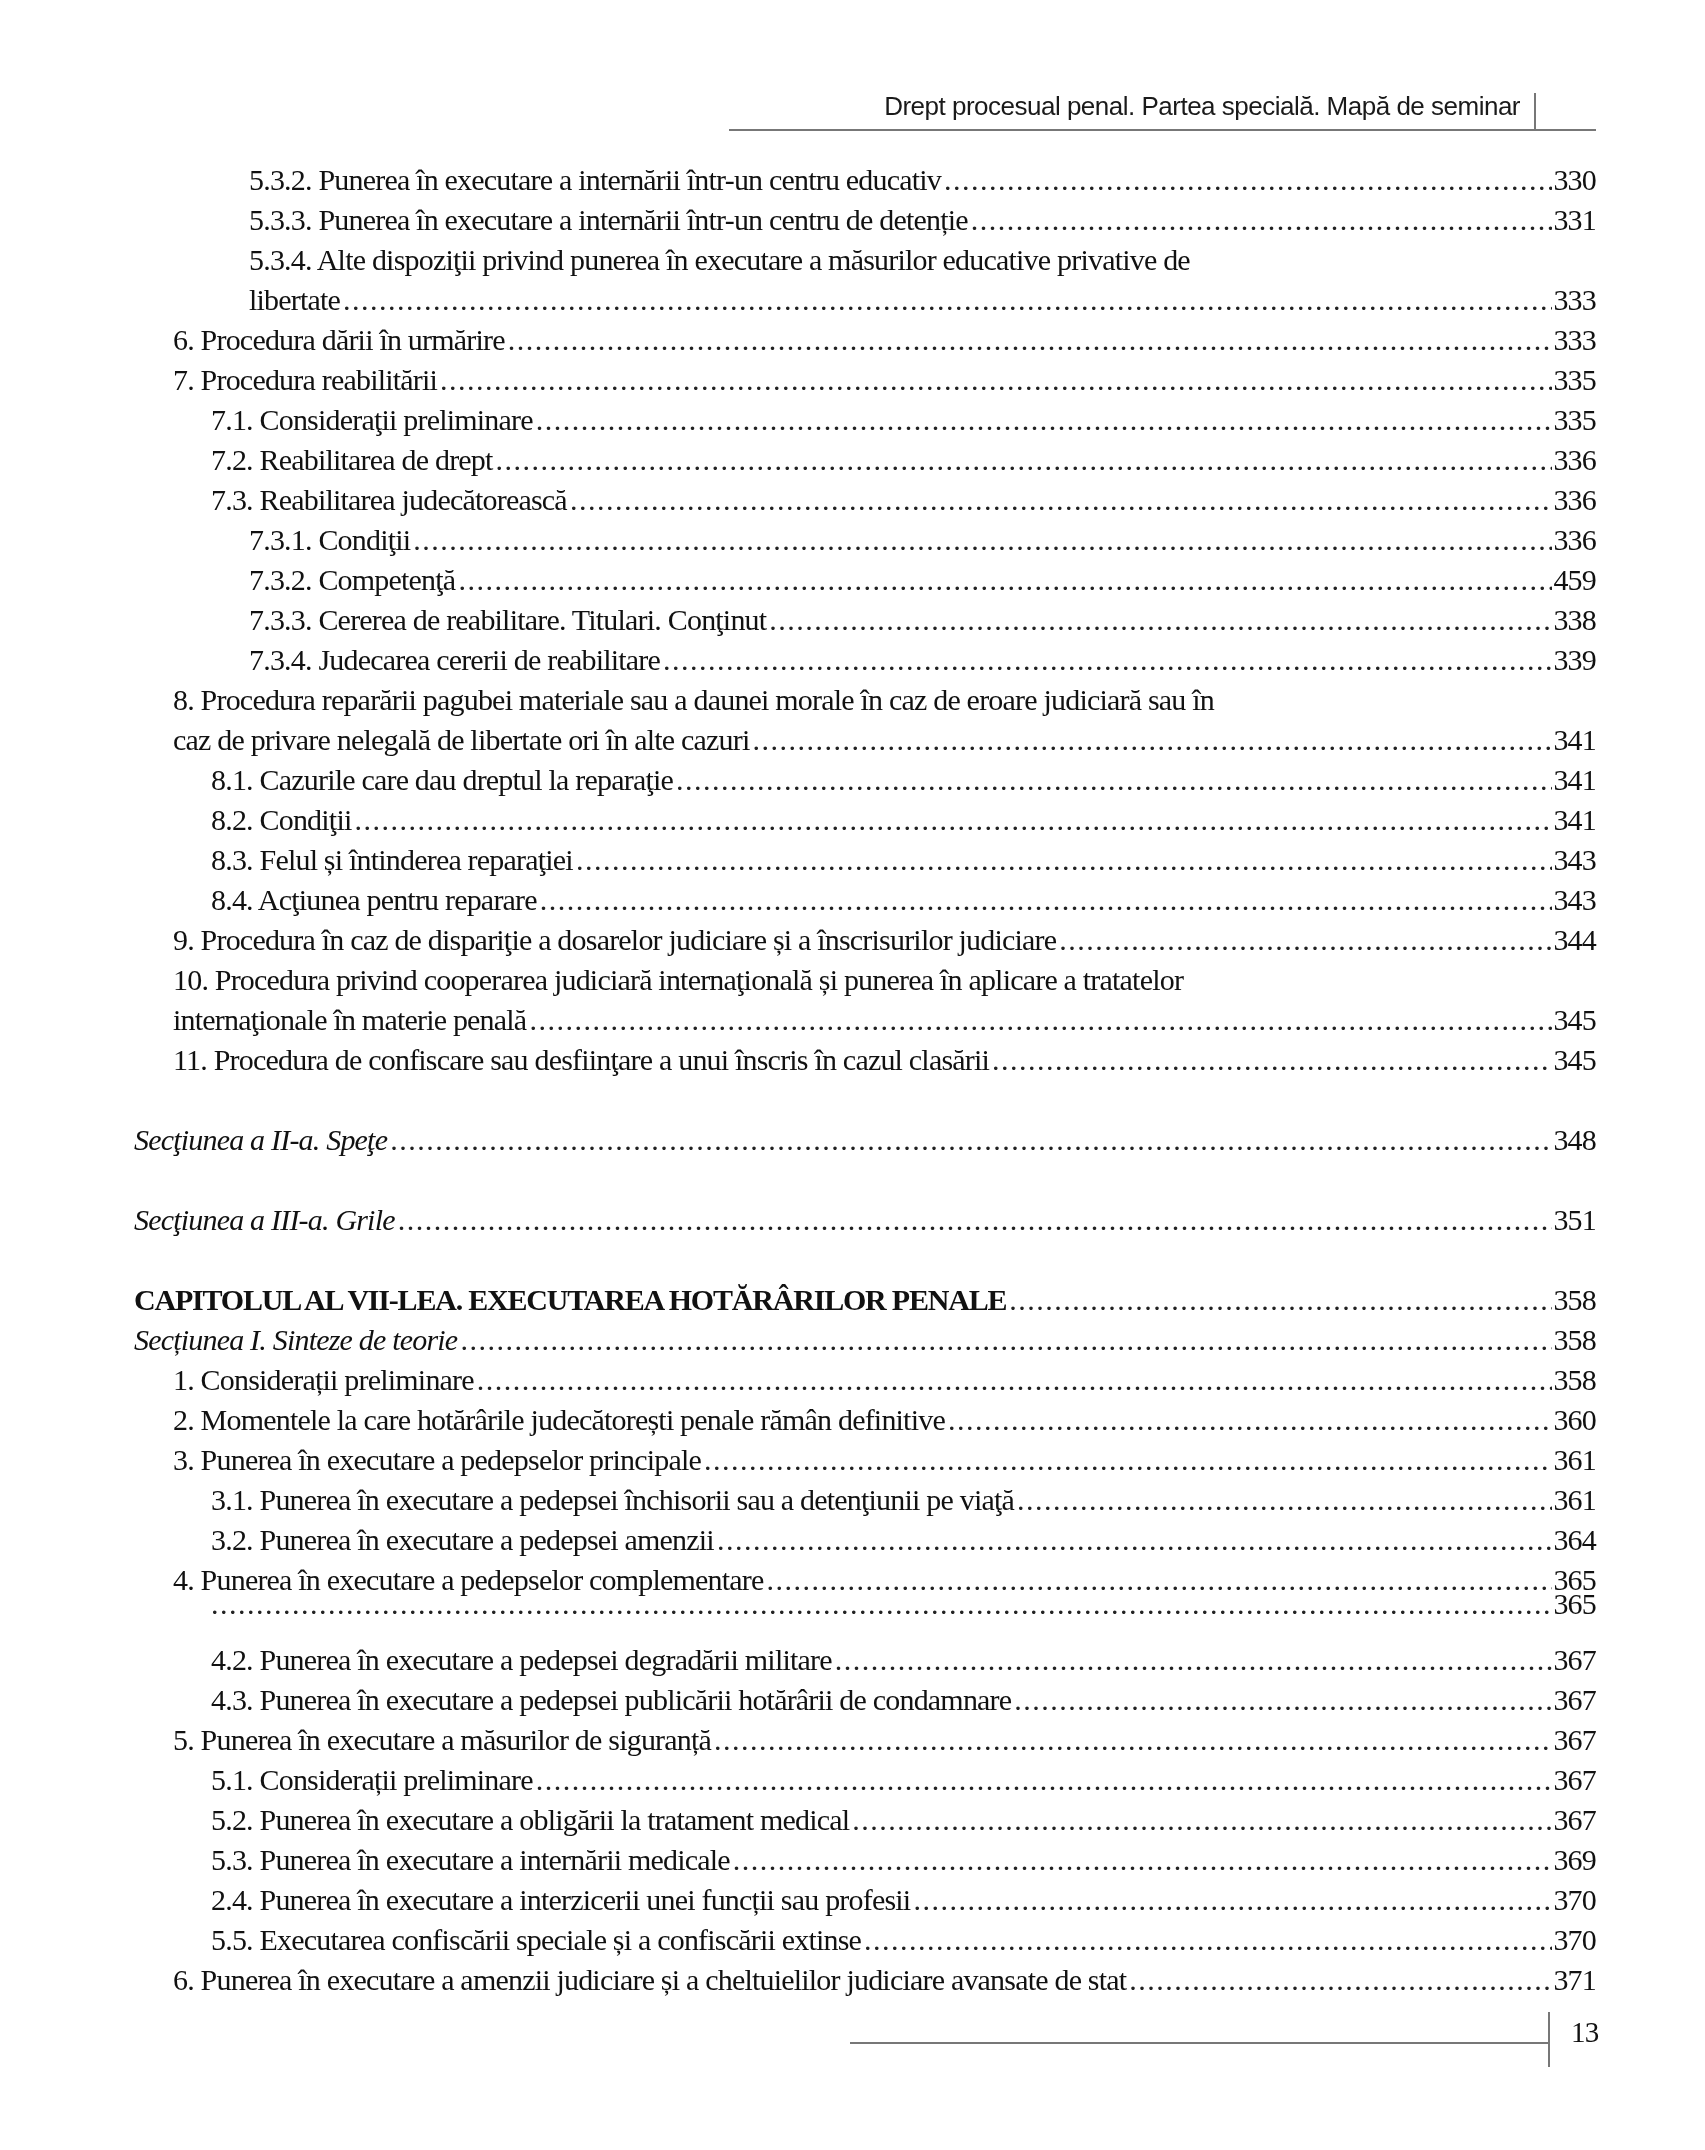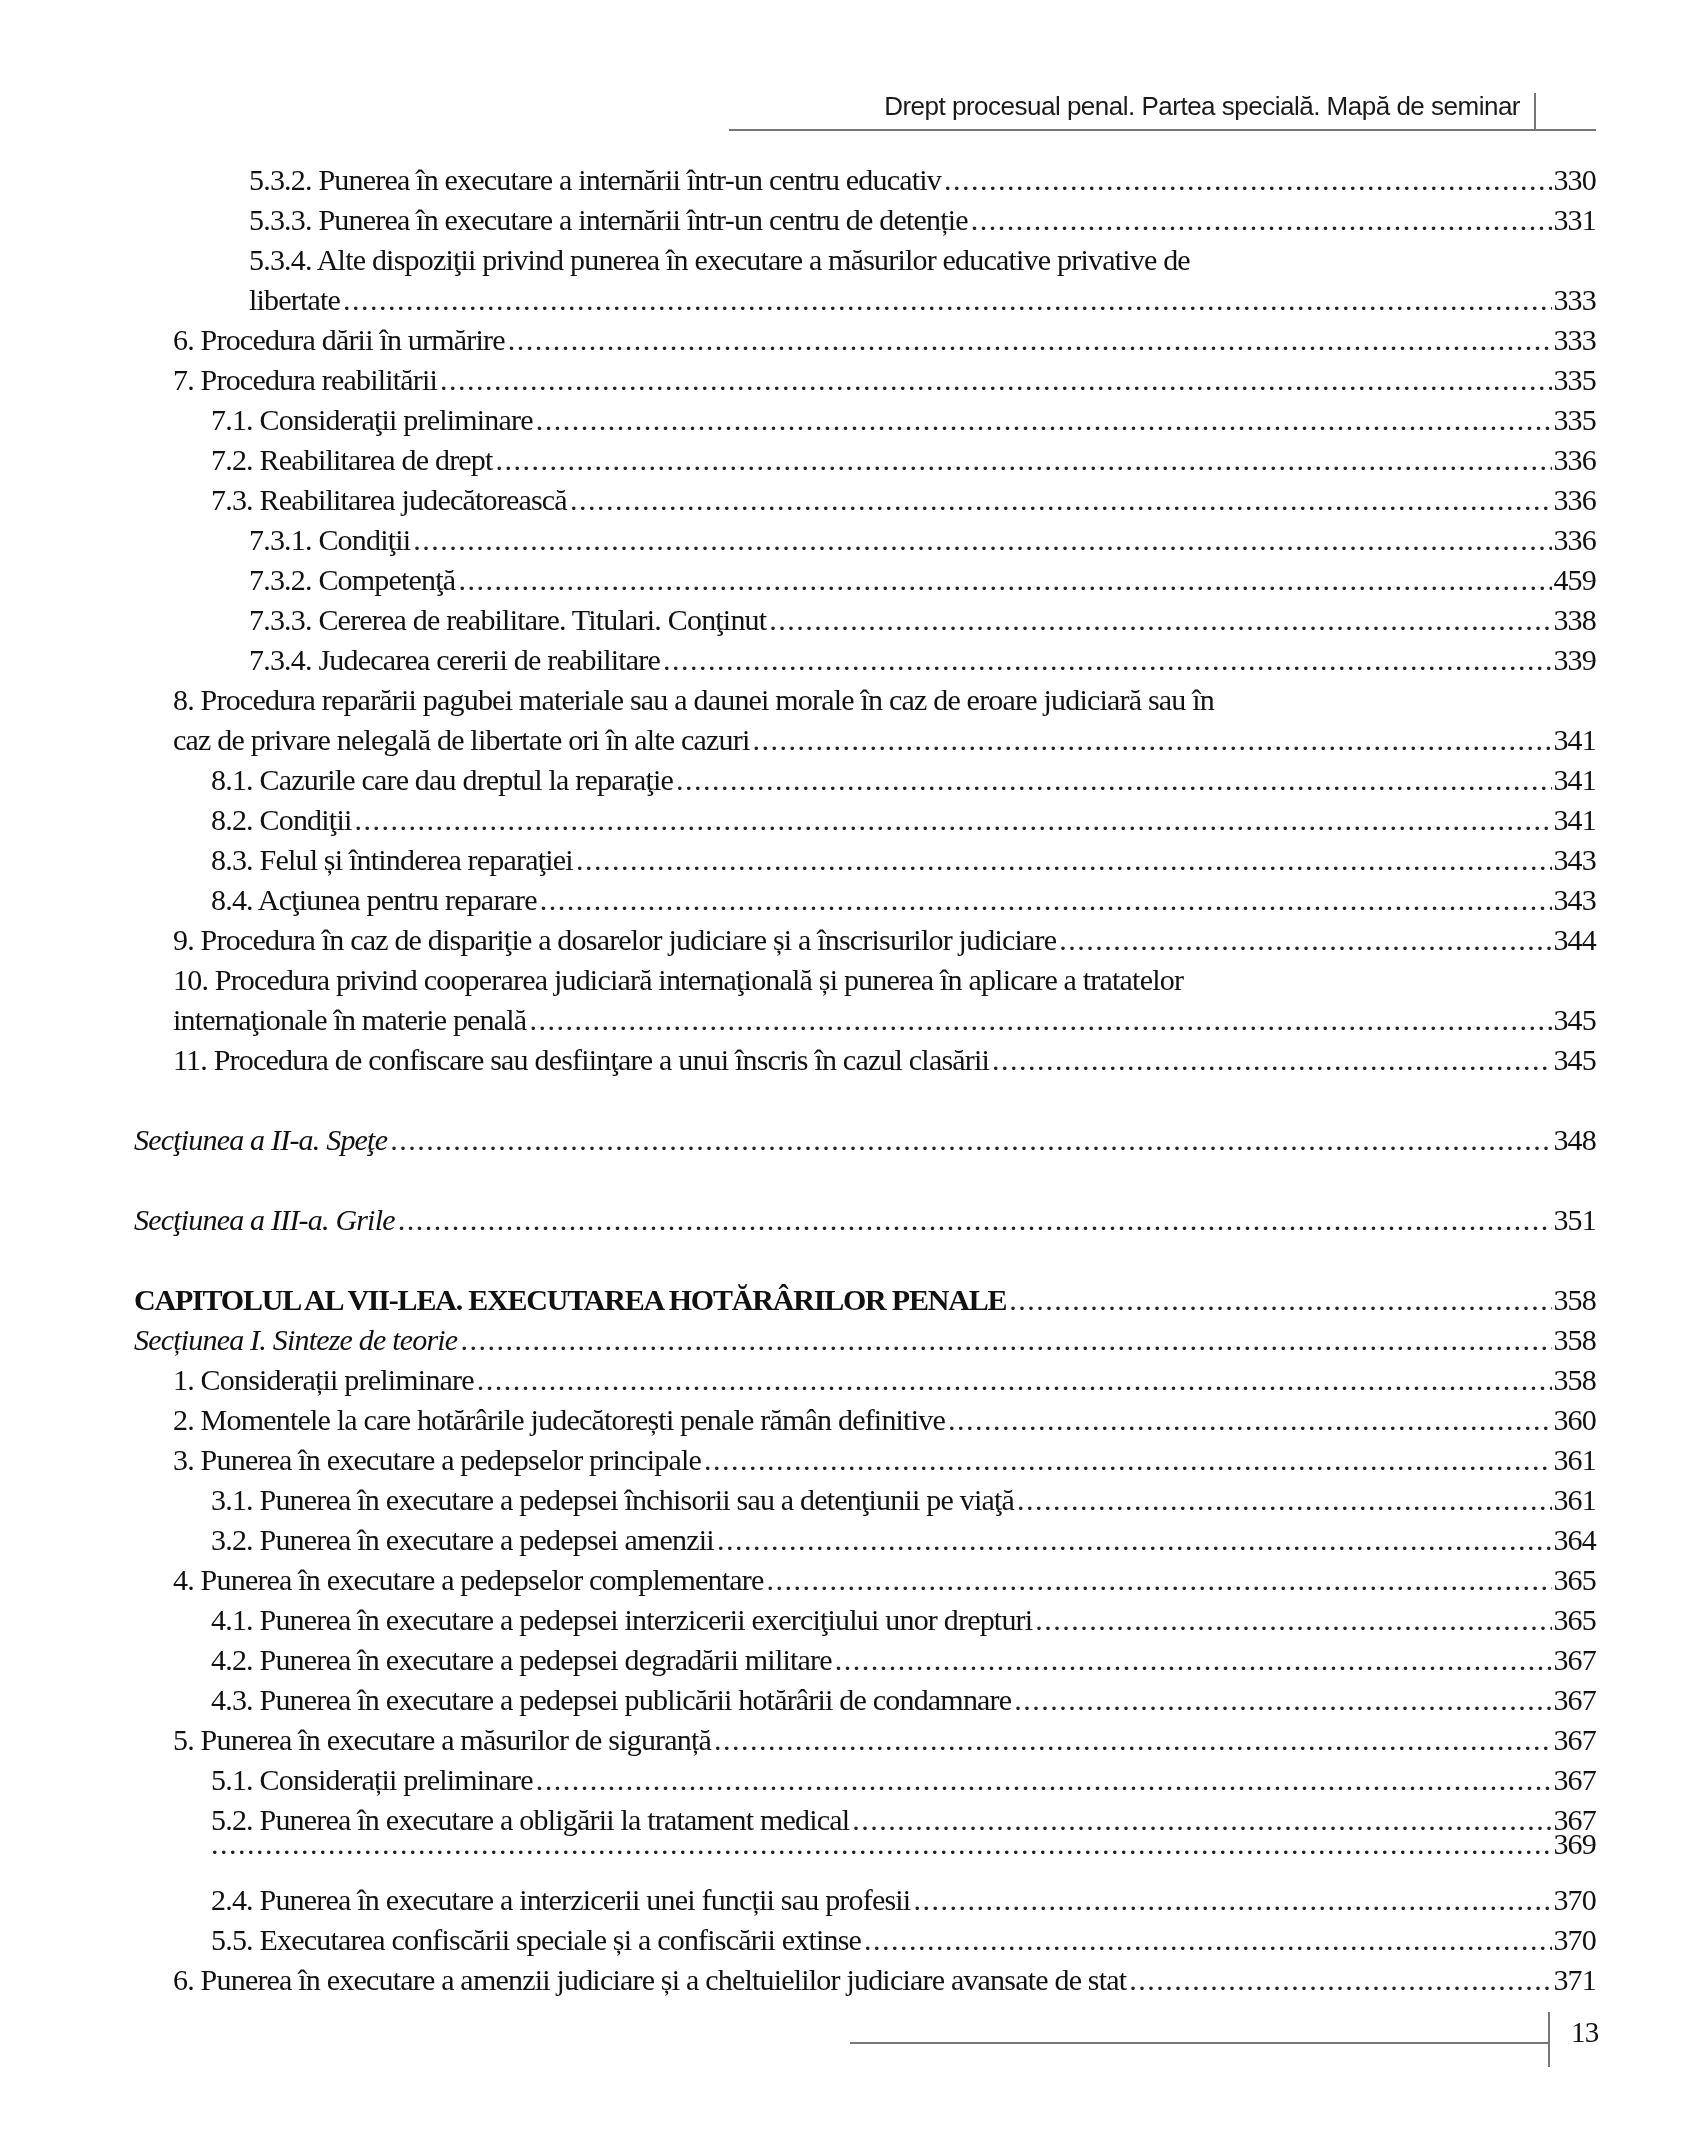--- a/index.html
+++ b/index.html
@@ -266,21 +266,20 @@
     </div>
     <div class="row lvl1">
       <div class="entry">
         <span class="title">4. Punerea în executare a pedepselor complementare</span>
         <span class="leader"></span>
         <span class="page">365</span>
       </div>
     </div>
     <div class="row lvl2">
       <div class="entry">
-        <span class="title">4.1. Punerea în executare a pedepsei interzicerii exerciţiului unor drepturi</span>
         <span class="leader"></span>
         <span class="page">365</span>
       </div>
     </div>
     <div class="row lvl2">
       <div class="entry">
         <span class="title">4.2. Punerea în executare a pedepsei degradării militare</span>
         <span class="leader"></span>
         <span class="page">367</span>
       </div>
@@ -308,20 +307,21 @@
     </div>
     <div class="row lvl2">
       <div class="entry">
         <span class="title">5.2. Punerea în executare a obligării la tratament medical</span>
         <span class="leader"></span>
         <span class="page">367</span>
       </div>
     </div>
     <div class="row lvl2">
       <div class="entry">
+        <span class="title">5.3. Punerea în executare a internării medicale</span>
         <span class="leader"></span>
         <span class="page">369</span>
       </div>
     </div>
     <div class="row lvl2">
       <div class="entry">
         <span class="title">2.4. Punerea în executare a interzicerii unei funcții sau profesii</span>
         <span class="leader"></span>
         <span class="page">370</span>
       </div>

